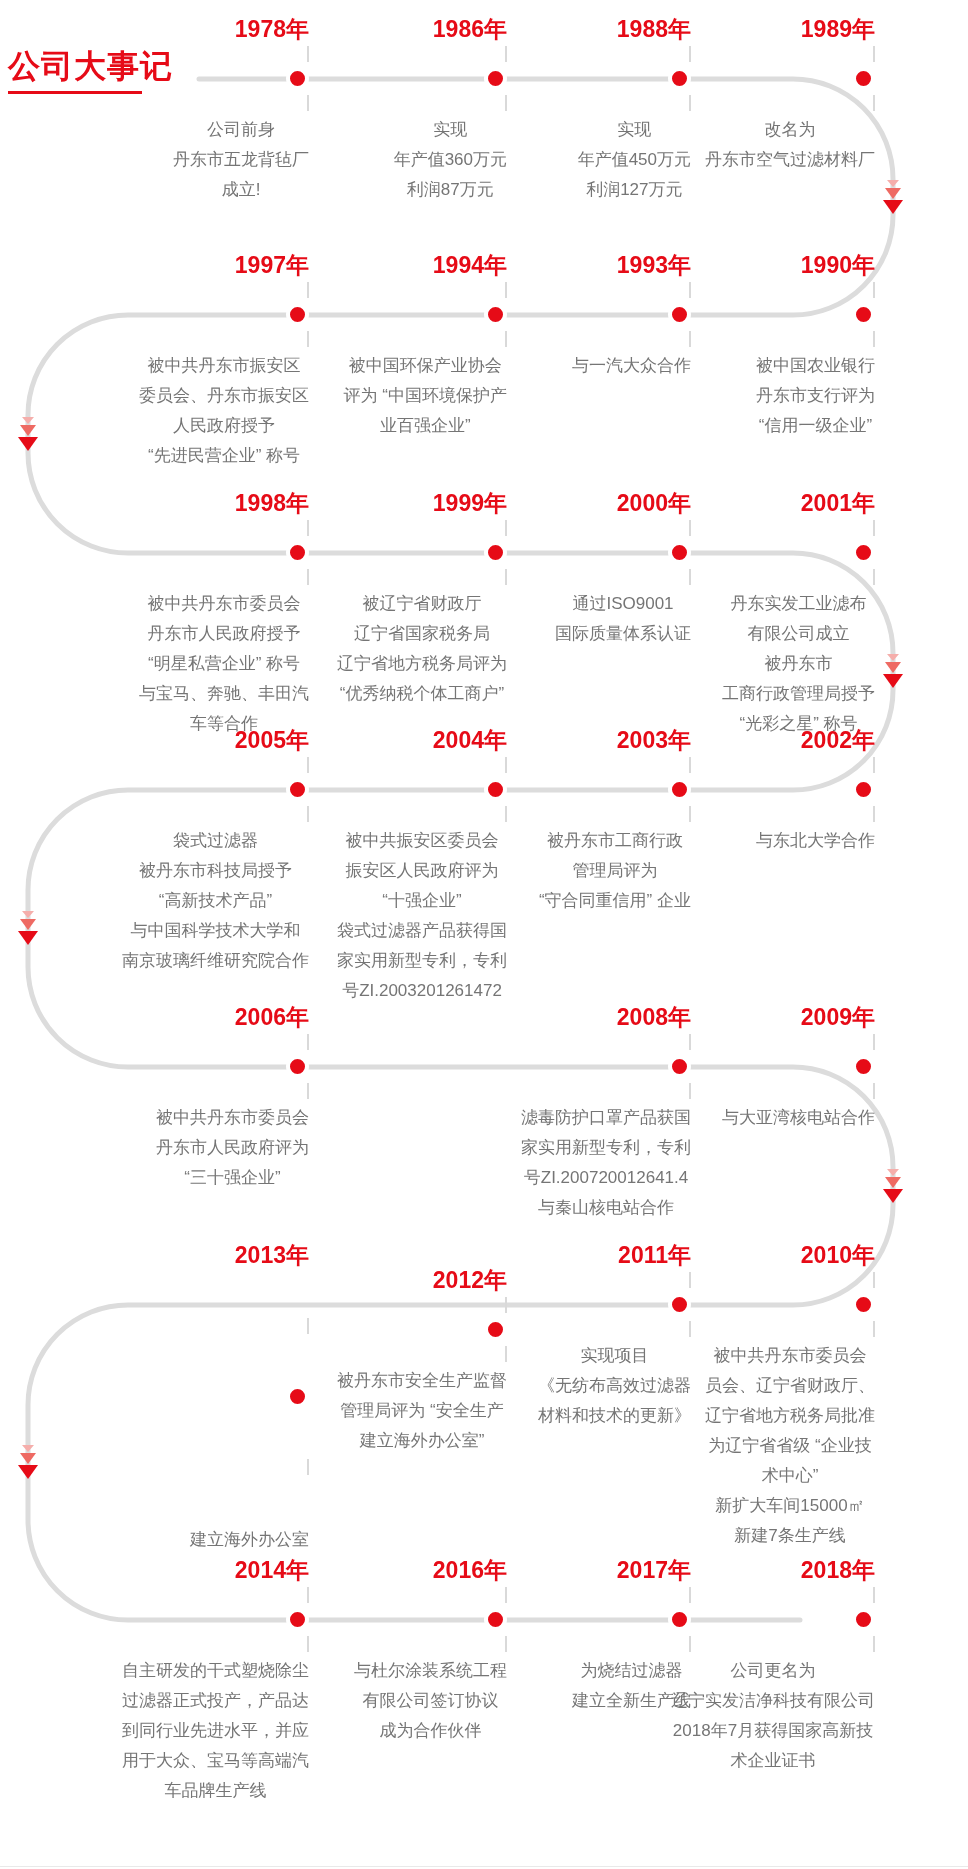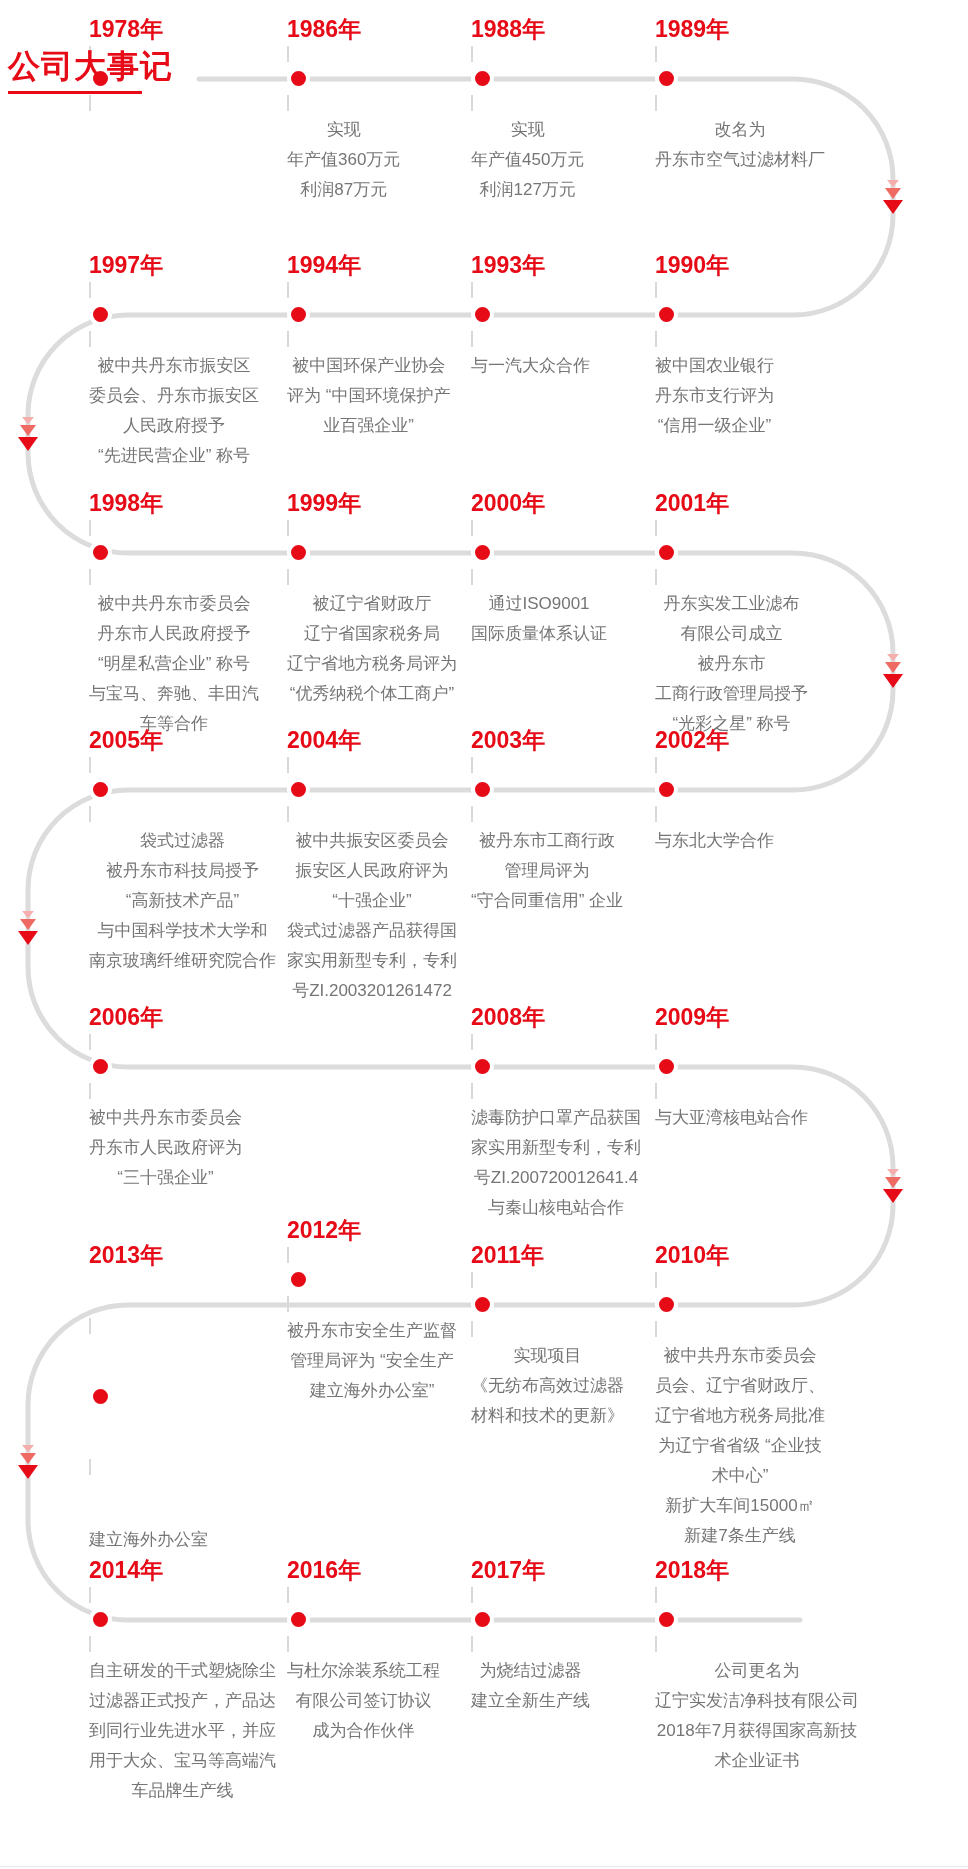--- a/index.html
+++ b/index.html
@@ -2,21 +2,21 @@
 <html><head>
 <meta charset="utf-8">
 <style>
   html,body{margin:0;padding:0;background:#fff;}
   body{font-family:"Liberation Sans","DejaVu Sans",sans-serif;}
   #board{position:relative;width:968px;height:1869px;background:#ffffff;overflow:hidden;}
   #snake{position:absolute;left:0;top:0;z-index:1;}
   .page-title{position:absolute;left:8px;top:50px;z-index:3;}
   .page-title h1{margin:0;font-size:32px;line-height:32px;font-weight:bold;color:#e60b17;letter-spacing:1px;}
   .title-underline{width:134px;height:3px;background:#e60b17;margin-top:9px;}
-  .entry{position:absolute;width:220px;display:flex;flex-direction:column;align-items:flex-start;z-index:2;}
+  .entry{position:absolute;width:220px;display:flex;flex-direction:column;align-items:flex-end;z-index:2;}
   .year{height:28px;line-height:28px;font-size:23px;font-weight:bold;color:#e60b17;}
   .tick{width:2px;height:16px;background:#d9d9d9;margin-top:3px;}
   .dot{width:15px;height:15px;border-radius:50%;background:#e60b17;border:4px solid #ffffff;margin-top:5px;box-sizing:content-box;}
   .tick.below{margin-top:5px;}
   .lines{margin-top:4px;text-align:center;}
   .tl{font-size:17px;line-height:30px;color:#757575;white-space:nowrap;}
   .bottom-hairline{position:absolute;left:0;bottom:2px;width:100%;height:1px;background:#e9e9e9;}
 </style>
 </head>
 <body>
@@ -62,20 +62,25 @@
     <h1>公司大事记</h1>
     <div class="title-underline"></div>
   </div>
 
   <div class="bottom-hairline"></div>
 <div class="entry" style="left: 89px; top: 15px;">
     <div class="year">1978年</div>
     <div class="tick"></div>
     <div class="dot"></div>
     <div class="tick below"></div>
+    <div class="lines">
+        <div class="tl">公司前身</div>
+        <div class="tl">丹东市五龙背毡厂</div>
+        <div class="tl">成立!</div>
+      </div>
   </div>
     <div class="entry" style="left: 287px; top: 15px;">
     <div class="year">1986年</div>
     <div class="tick"></div>
     <div class="dot"></div>
     <div class="tick below"></div>
     <div class="lines">
         <div class="tl">实现</div>
         <div class="tl">年产值360万元</div>
         <div class="tl">利润87万元</div>
@@ -274,21 +279,21 @@
   </div>
     <div class="entry" style="left: 89px; top: 1241px; gap: 46px;">
     <div class="year">2013年</div>
     <div class="tick"></div>
     <div class="dot"></div>
     <div class="tick below"></div>
     <div class="lines">
         <div class="tl">建立海外办公室</div>
       </div>
   </div>
-    <div class="entry" style="left: 287px; top: 1216px;">
+    <div class="entry" style="left: 287px; top: 1266px;">
     <div class="year">2012年</div>
     <div class="tick"></div>
     <div class="dot"></div>
     <div class="tick below"></div>
     <div class="lines">
         <div class="tl">被丹东市安全生产监督</div>
         <div class="tl">管理局评为 “安全生产</div>
         <div class="tl">建立海外办公室”</div>
       </div>
   </div>

